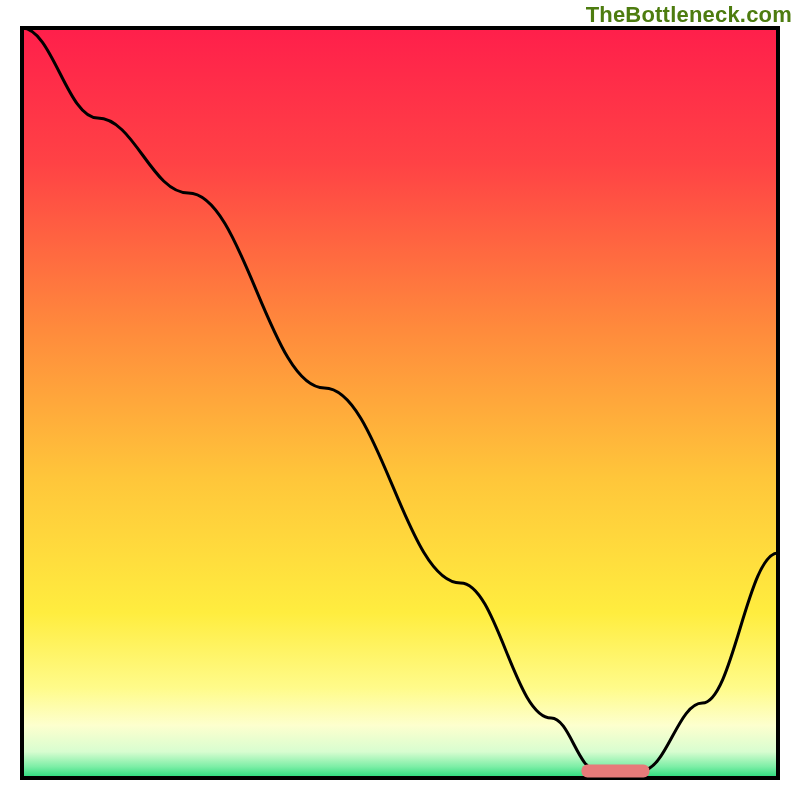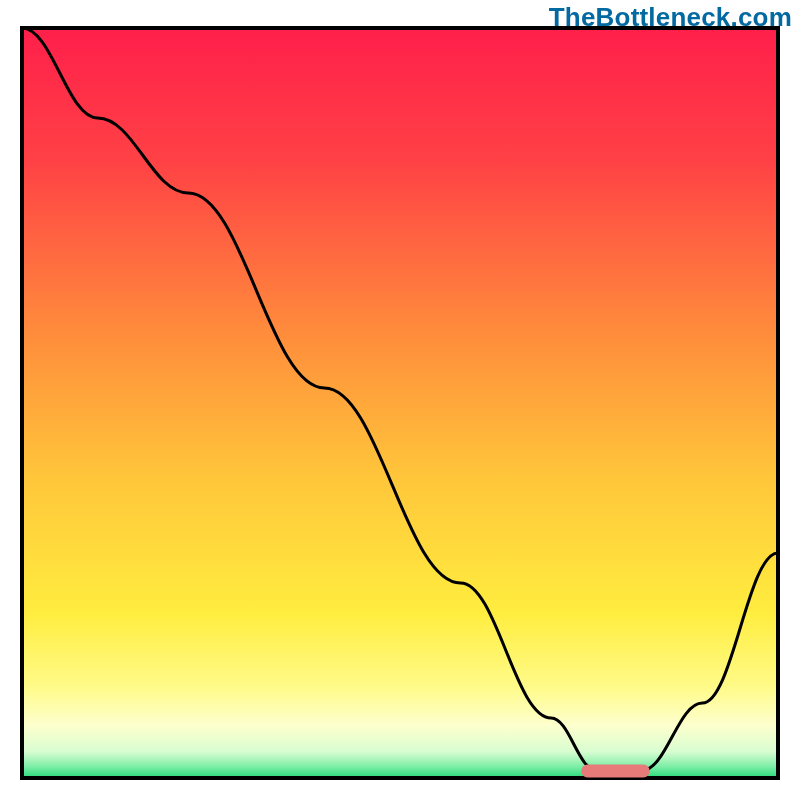--- a/index.html
+++ b/index.html
@@ -13,23 +13,23 @@
   }
   .stage {
     position: relative;
     width: 800px;
     height: 800px;
   }
   .watermark {
     position: absolute;
     top: 2px;
     right: 8px;
-    font-size: 26px;
+    font-size: 22px;
     font-weight: 600;
-    color: #0369a1;
+    color: #4d7c0f;
     letter-spacing: 0.2px;
   }
   svg {
     display: block;
   }
 </style>
 </head>
 <body>
 
 <div class="stage">

